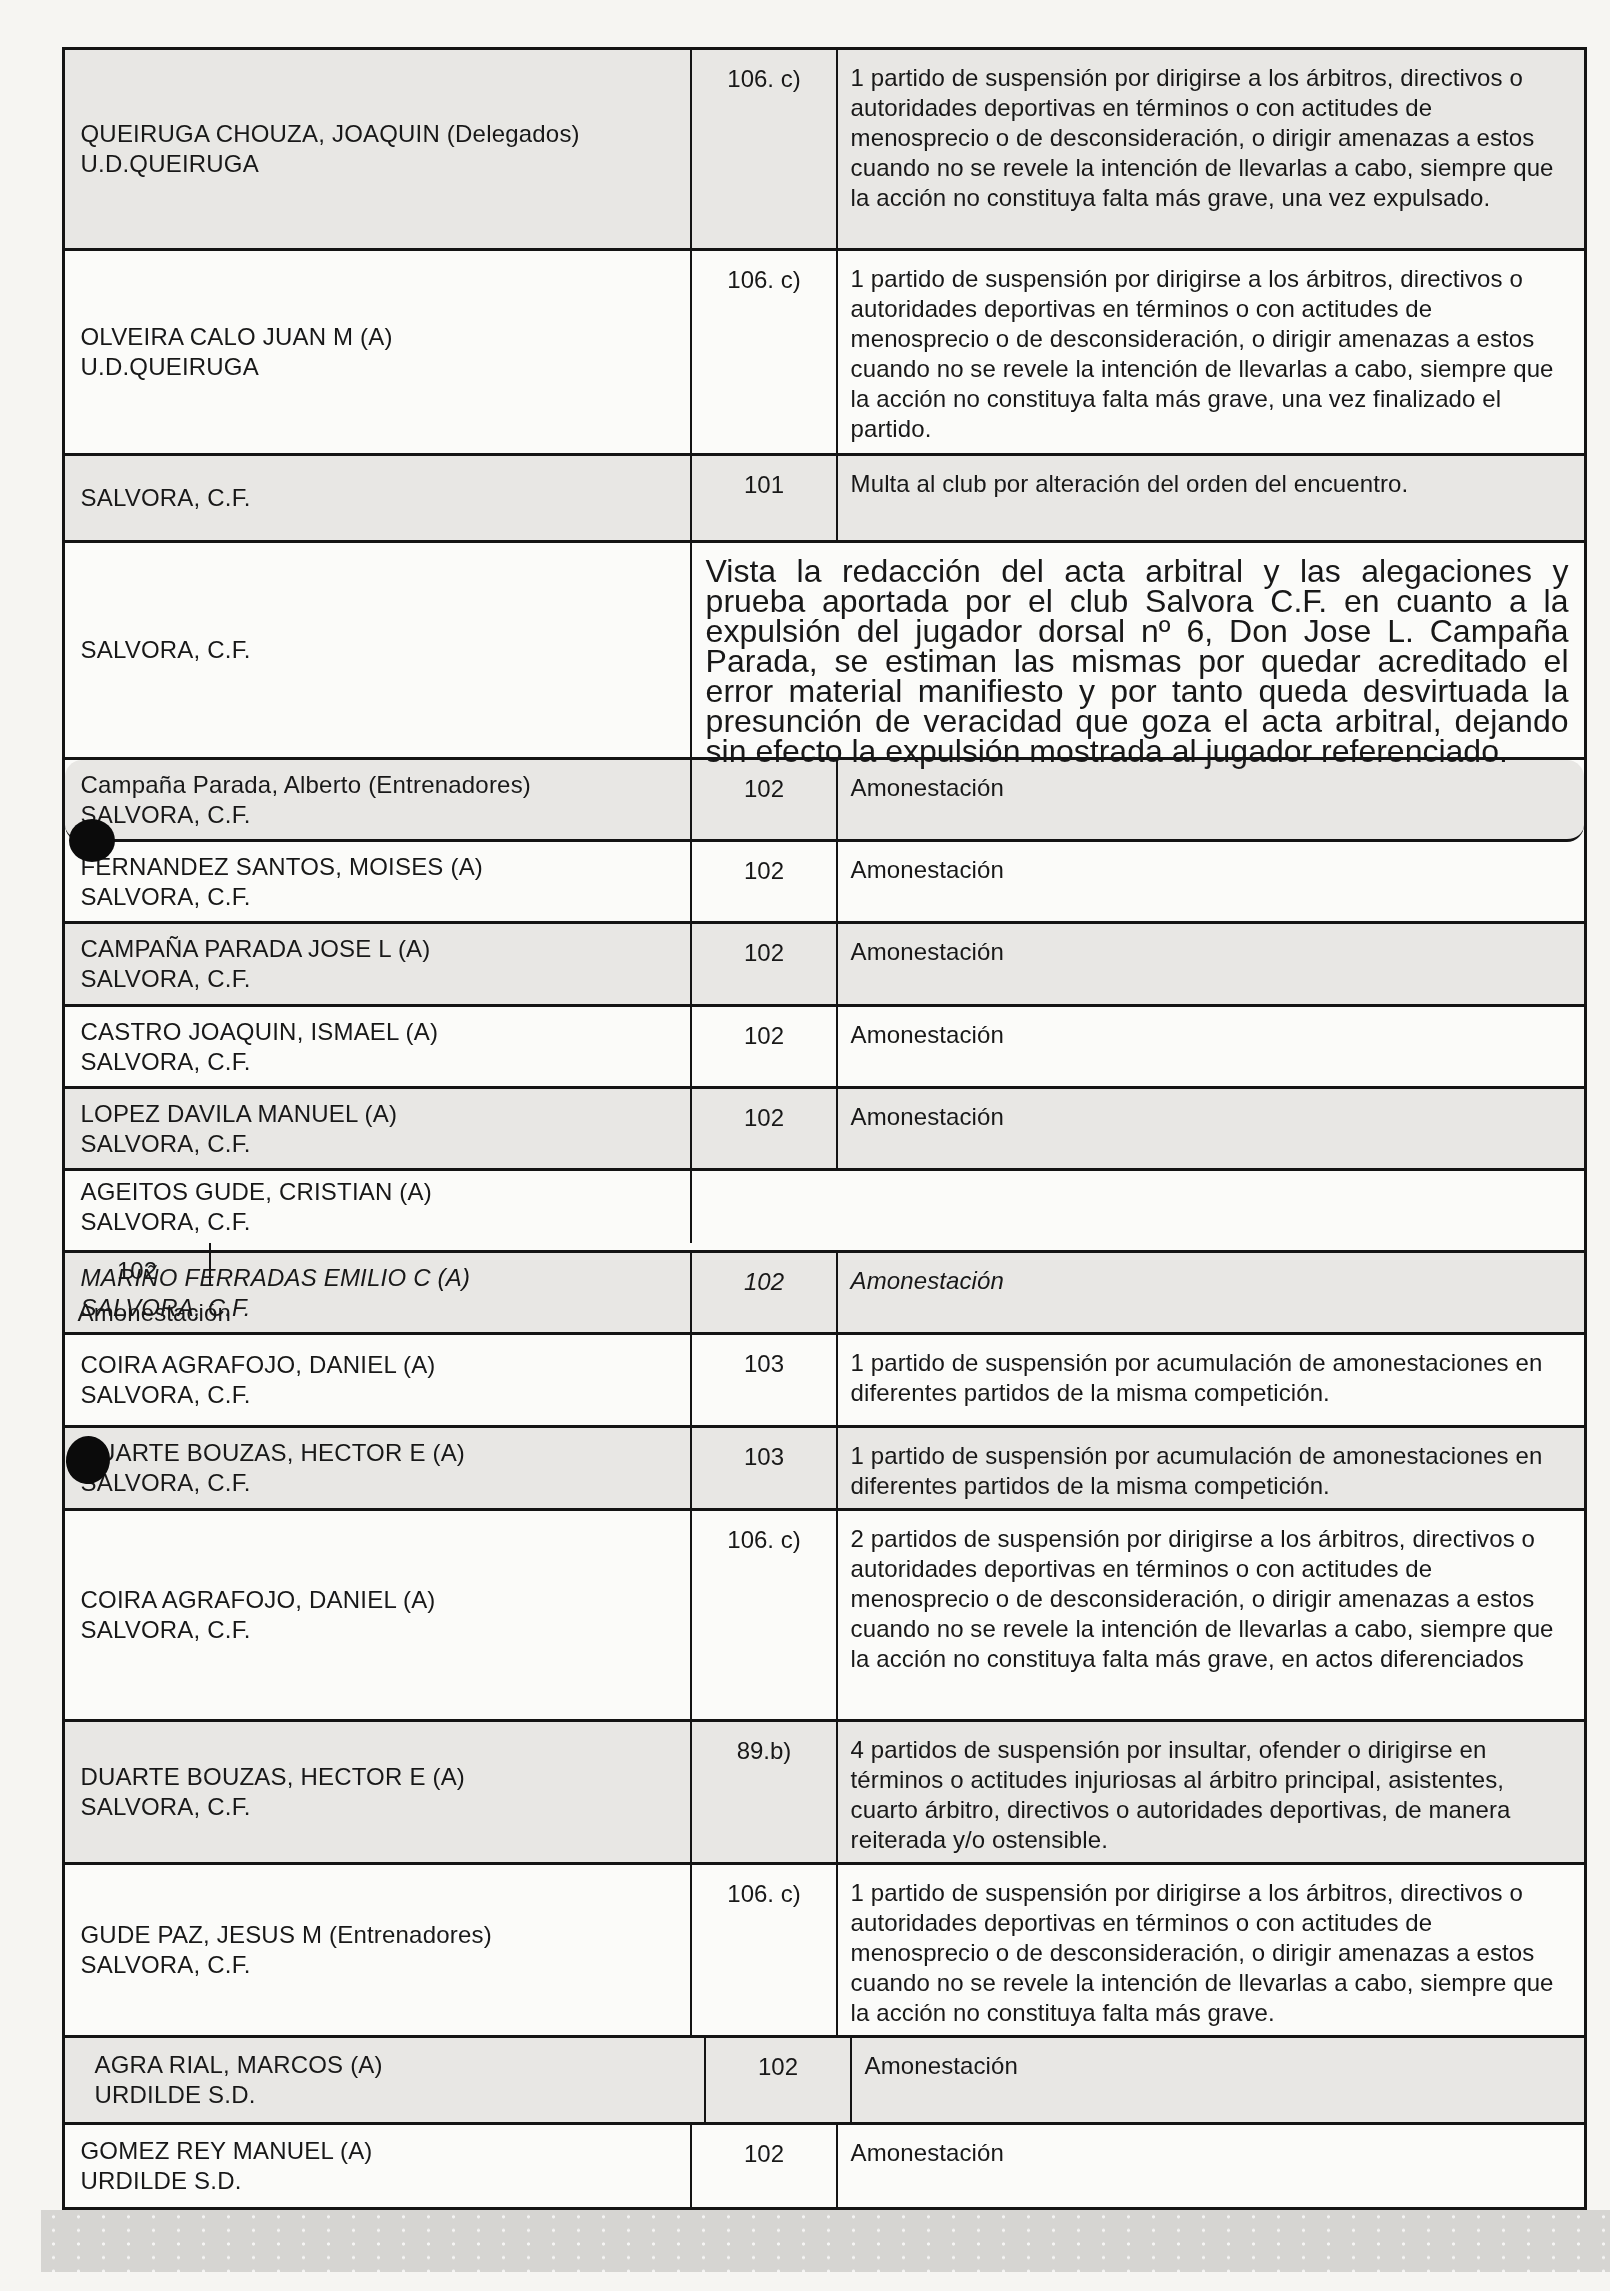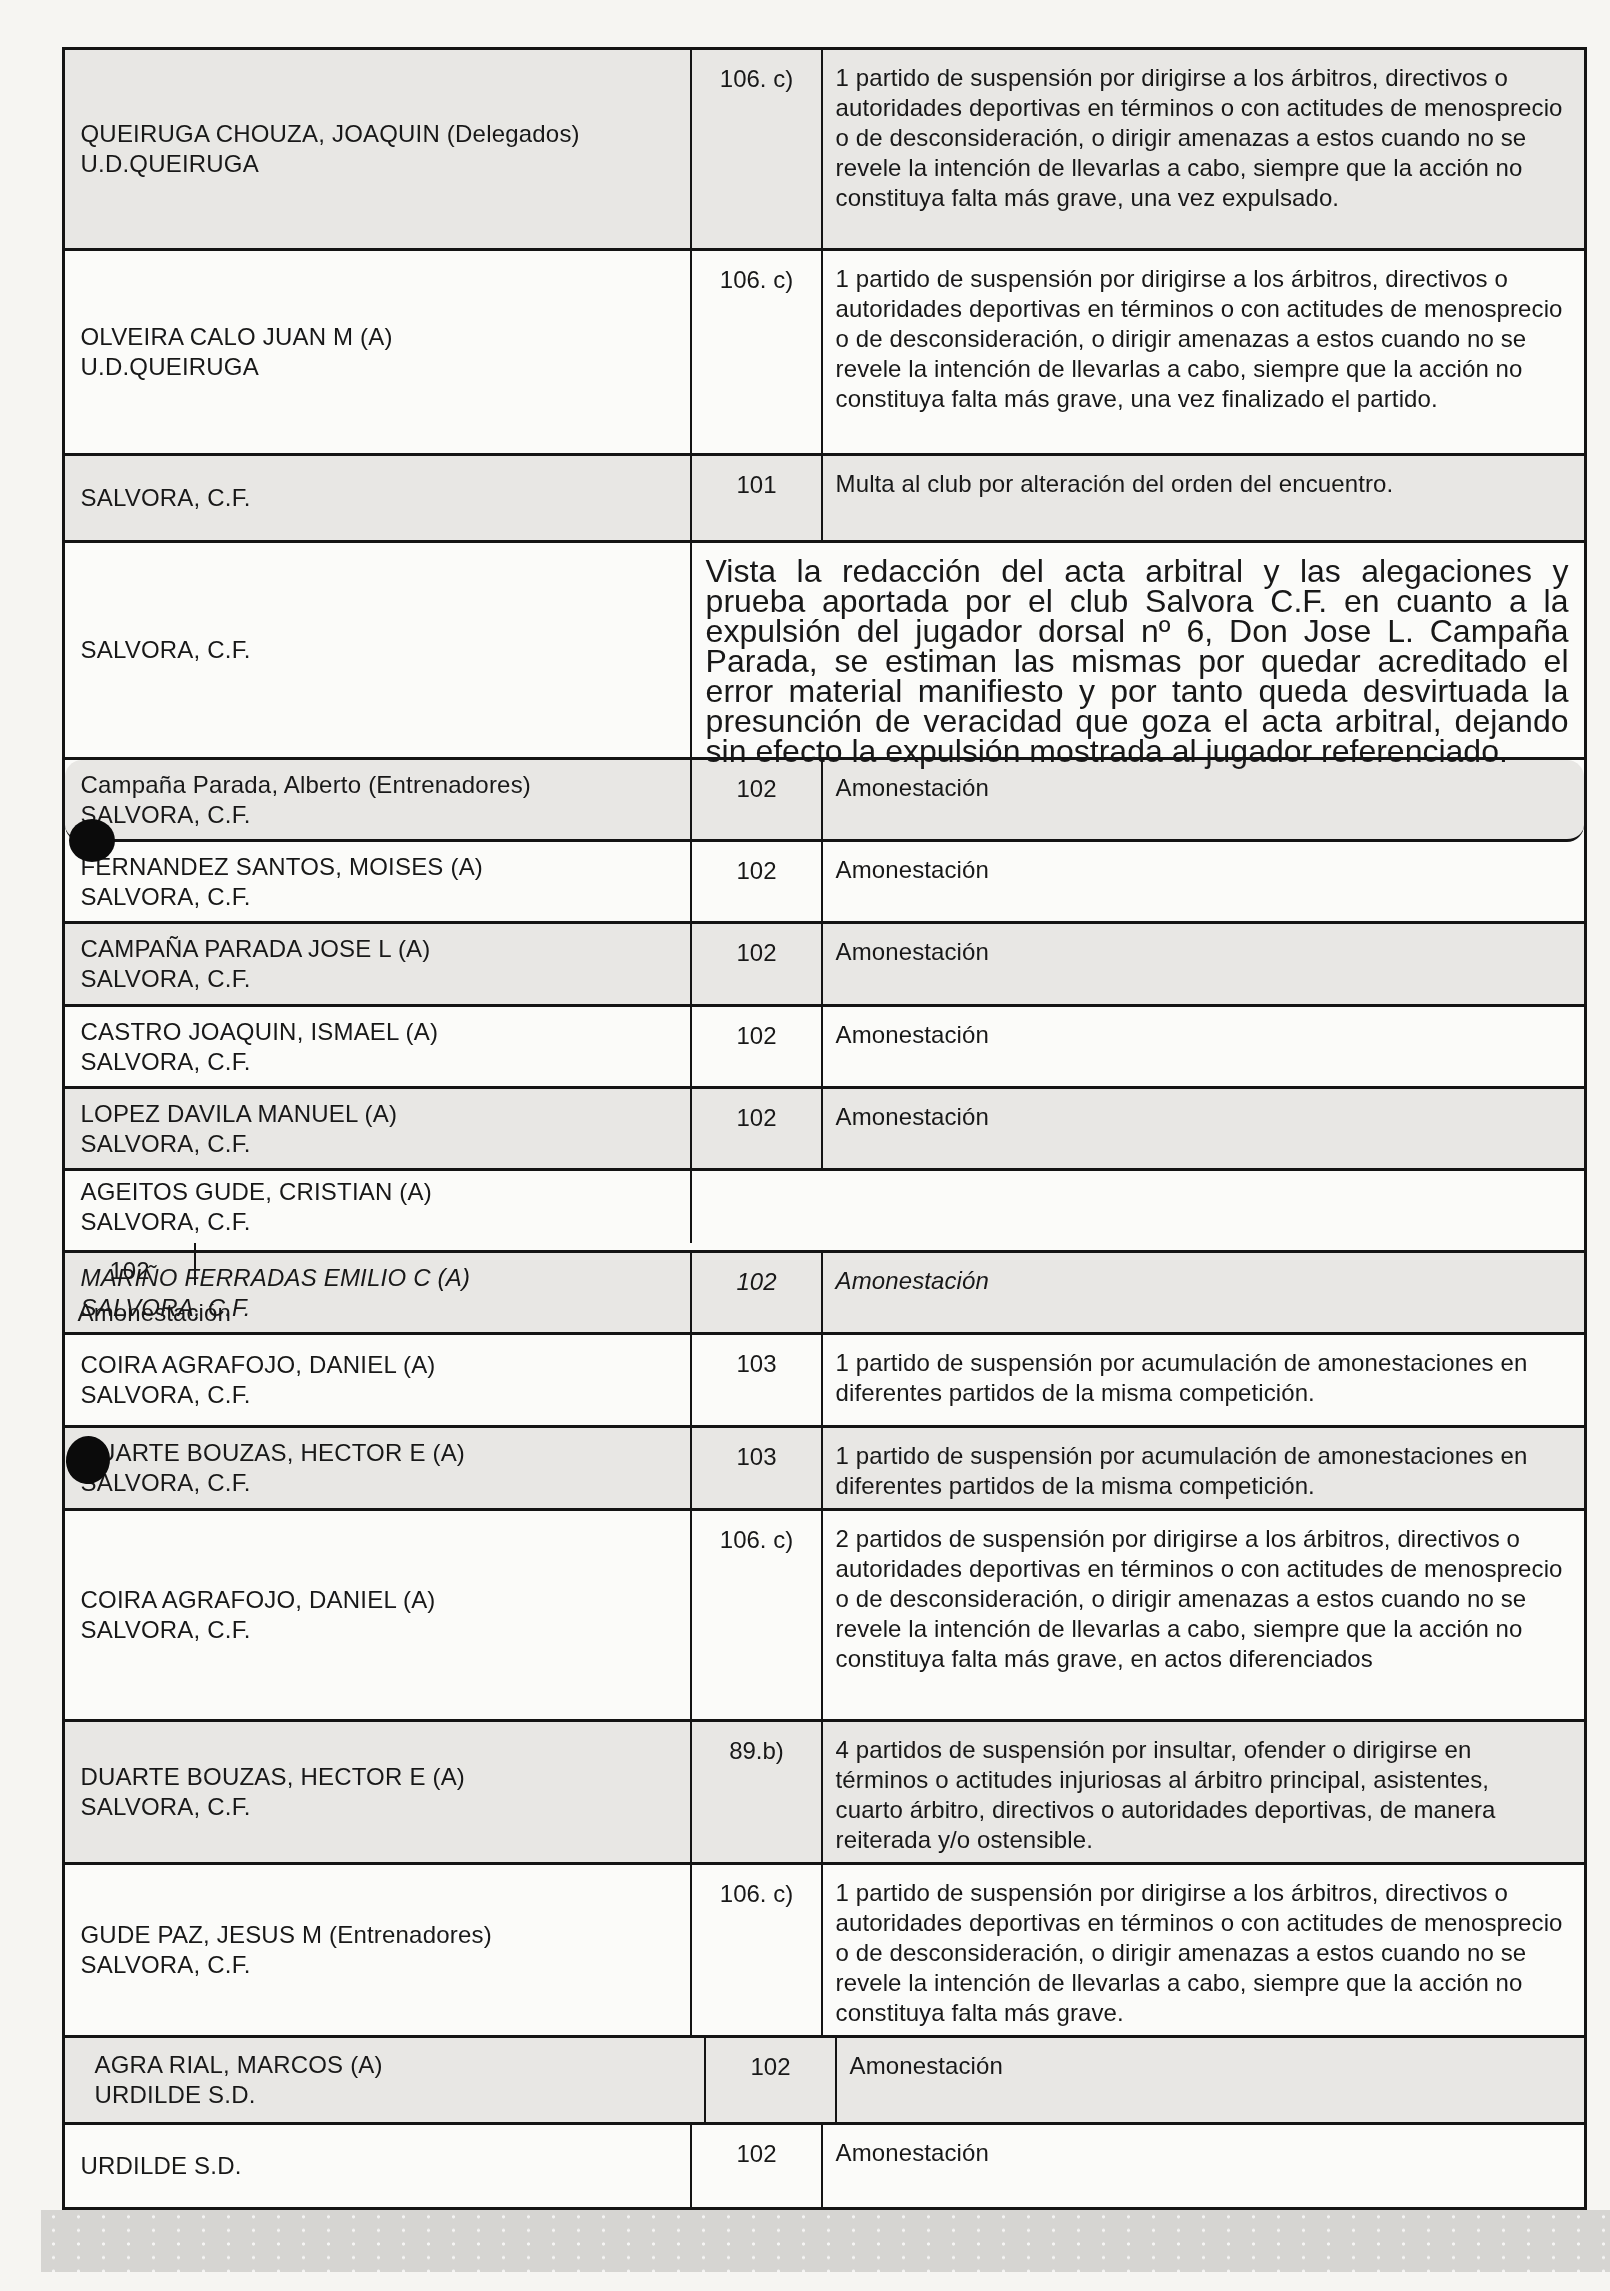--- a/index.html
+++ b/index.html
@@ -34,21 +34,21 @@
     border-right:2.9px solid #141414;
     display:flex;
     flex-direction:column;
     justify-content:center;
     padding:5.8px 9.7px 5.8px 15.5px;
     font-size:24px;
     line-height:30px;
     letter-spacing:0.2px;
   }
   .code-cell{
-    width:131px;
+    width:146px;
     box-sizing:border-box;
     border-right:2.9px solid #141414;
     text-align:center;
     padding-top:13.6px;
     font-size:24px;
     line-height:29px;
   }
   .sanction-cell{
     flex:1;
     box-sizing:border-box;
@@ -214,20 +214,21 @@
       <div class="trow shaded" style="height: 87px; padding-left: 14px;">
         <div class="name-cell">
           <div>AGRA RIAL, MARCOS (A)</div>
           <div>URDILDE S.D.</div>
         </div>
         <div class="code-cell">102</div>
         <div class="sanction-cell">Amonestación</div>
       </div>
       <div class="trow" style="height: 82px;">
         <div class="name-cell">
+          <div>GOMEZ REY MANUEL (A)</div>
           <div>URDILDE S.D.</div>
         </div>
         <div class="code-cell">102</div>
         <div class="sanction-cell">Amonestación</div>
       </div>
     </div>
   <div class="redaction-dot dot-1"></div>
   <div class="redaction-dot dot-2"></div>
   <div class="scan-band"></div>
 </div>

